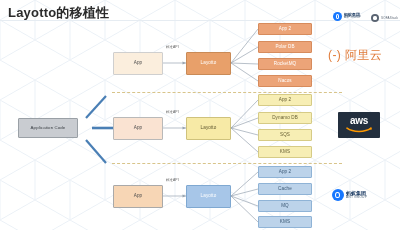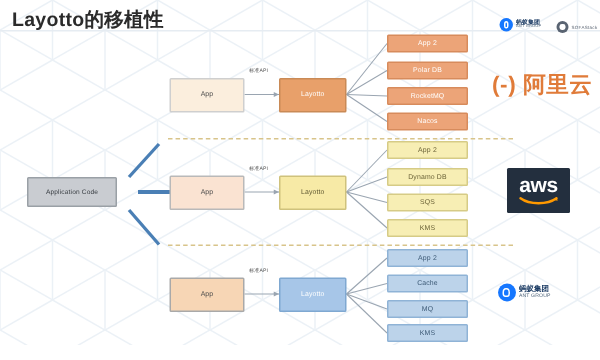--- a/index.html
+++ b/index.html
@@ -93,34 +93,34 @@
     position: absolute;
     height: 0;
     border-top: 1px dashed #d8c48a;
     z-index: 2;
   }
 
   
   .logo { position: absolute; z-index: 6; }
 
   #logo-aliyun {
-    font-size: 15px; font-weight: bold;
+    font-size: 12px; font-weight: normal;
     color: #e07b39; letter-spacing: .4px;
     white-space: nowrap;
   }
 
   #logo-aws {
     background: #232f3e;
     border-radius: 1px;
     padding: 4px 8px 5px;
     display: flex; flex-direction: column;
     align-items: center; justify-content: center;
   }
   #logo-aws .aws-word {
-    font-size: 14px; font-weight: bold; color: #ffffff;
+    font-size: 10px; font-weight: bold; color: #ffffff;
     letter-spacing: -.3px; line-height: 1;
   }
   #logo-aws .aws-swoosh { margin-top: 1px; }
 
   .ant-logo { display: flex; align-items: center; gap: 2px; }
   .ant-logo .ant-mark {
     width: 9px; height: 9px; border-radius: 50%;
     background: #1677ff; position: relative; flex: none;
   }
   .ant-logo .ant-mark::after {

